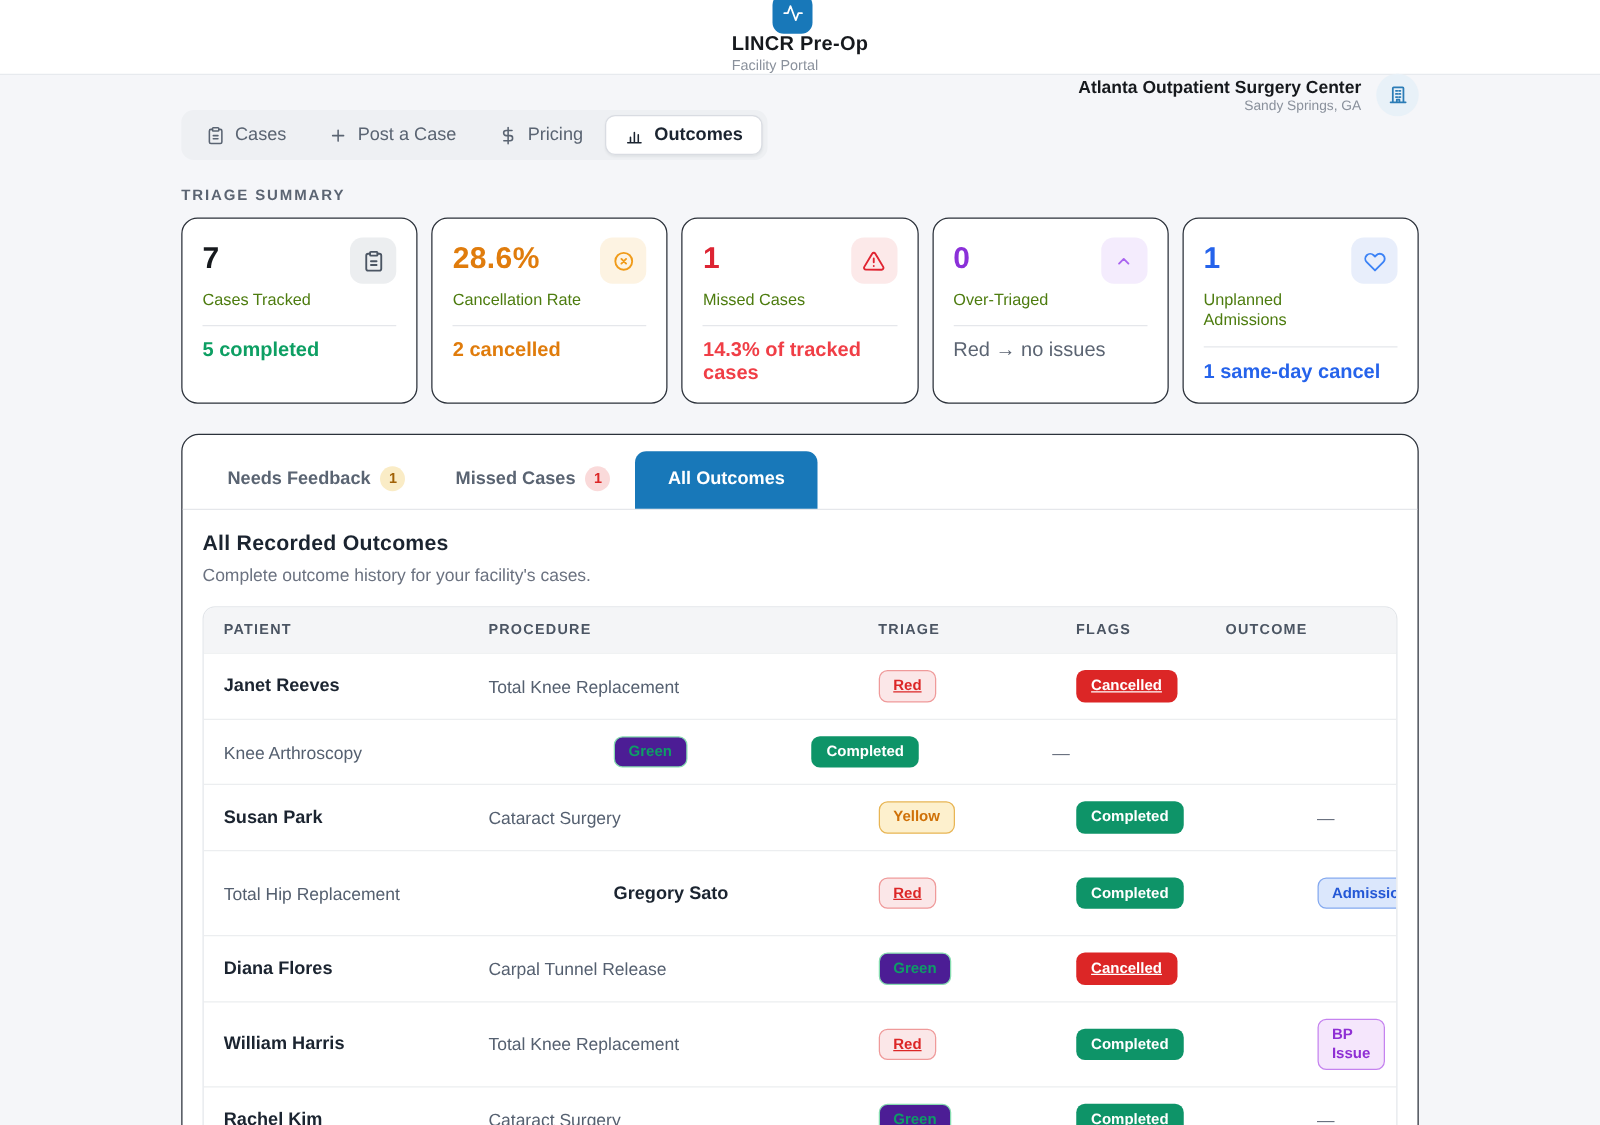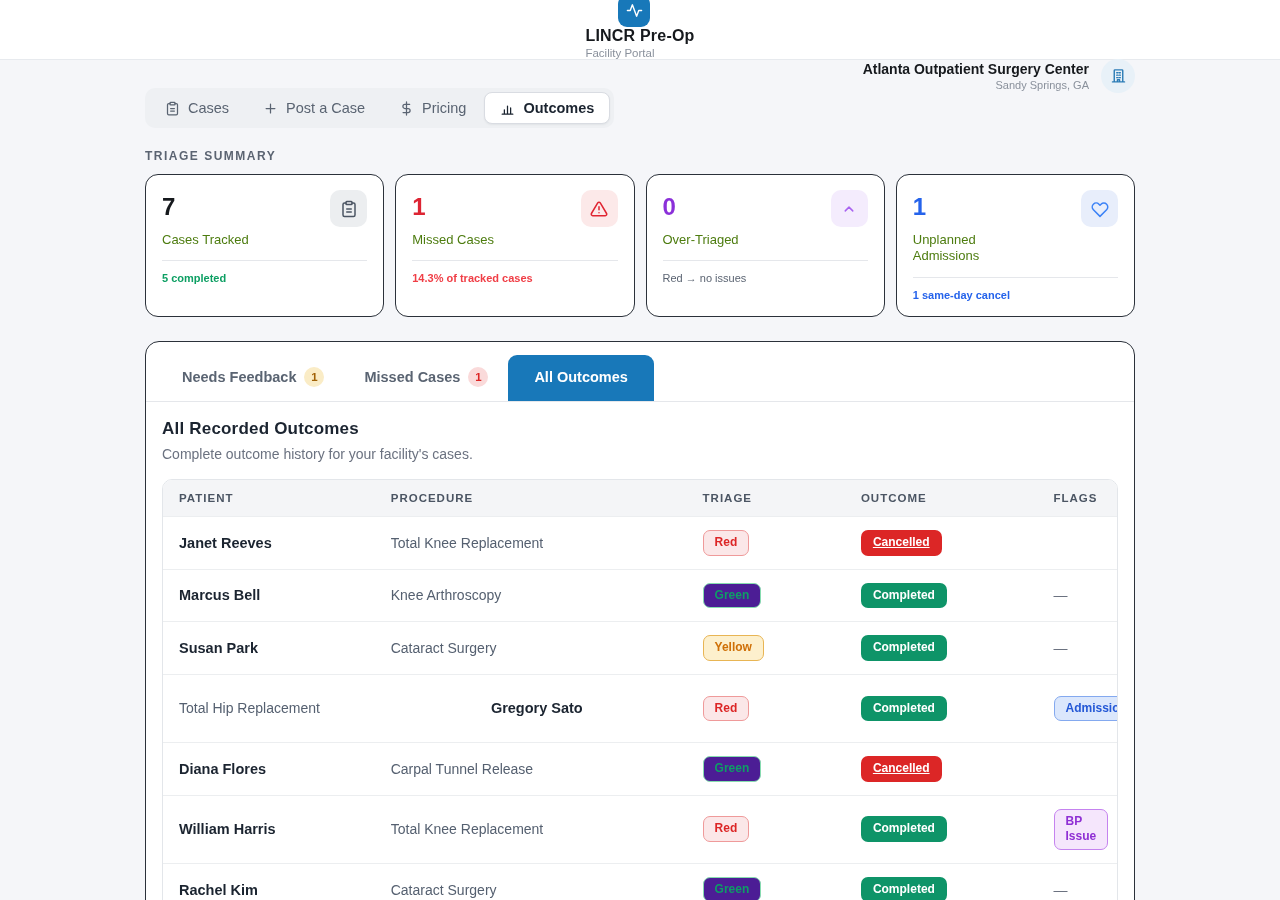--- a/index.html
+++ b/index.html
@@ -39,21 +39,21 @@
   
   .section-label { margin-top:21px; font-size:12px; font-weight:bold; letter-spacing:1.5px; color:#5b6472; }
   .cards-row { display:flex; gap:11px; margin-top:11px; }
   .sum-card { flex:1 1 0; background:#fff; border:1px solid #2b313a; border-radius:13px; padding:15px 16px 14px; min-height:143px; display:flex; flex-direction:column; }
   .sum-card .top { display:flex; justify-content:space-between; align-items:flex-start; }
   .sum-card .num { font-size:24px; font-weight:800; line-height:1.1; margin-top:4px; letter-spacing:.3px; }
   .sum-card .icon-sq { width:37px; height:37px; border-radius:10px; display:flex; align-items:center; justify-content:center; }
   .sum-card .icon-sq svg { width:18px; height:18px; }
   .sum-card .lbl { font-size:13px; color:#4d7c0f; margin-top:5px; max-width:122px; line-height:1.25; }
   .sum-card .divider { border-top:1px solid #e5e7eb; margin:12px 0 11px; }
-  .sum-card .foot { font-size:11px; font-weight:bold; }
+  .sum-card .foot { font-size:16px; font-weight:bold; }
 
   
   .panel { margin-top:24px; background:#fff; border:1px solid #2b313a; border-radius:14px; overflow:hidden; }
   .panel-tabs { display:flex; align-items:stretch; padding:13px 16px 0; border-bottom:1px solid #e5e7eb; }
   .p-tab { display:flex; align-items:center; gap:8px; border:none; background:transparent; cursor:pointer; font-family:inherit;
     font-size:14.5px; font-weight:bold; color:#5a6472; padding:12px 20px 14px; border-radius:9px 9px 0 0; }
   .p-tab.active { background:#1878b9; color:#fff; padding:12px 26px 14px; }
   .count-badge { width:20px; height:20px; border-radius:50%; font-size:11.5px; font-weight:bold; display:flex; align-items:center; justify-content:center; }
   .count-badge.yellow { background:#faecc6; color:#a16207; }
   .count-badge.red { background:#fadada; color:#dc2626; }
@@ -67,21 +67,21 @@
   .thead { background:#f4f5f7; }
   .thead .td { font-size:11.5px; font-weight:bold; color:#4b5563; letter-spacing:1px; padding:12px 16px; }
   .tbody .tr { border-top:1px solid #eceef0; background:#fff; }
   .tbody .td { padding:13px 16px; }
   .td { overflow:hidden; }
   .col-patient { width:18%; } .col-procedure { width:28.5%; } .col-triage { width:12.4%; }
   .col-outcome { width:16%; } .col-flags { flex:1; display:flex; gap:7px; align-items:center; }
   .cell-patient { font-size:14.5px; font-weight:bold; color:#1b2430; }
   .cell-procedure { font-size:14px; color:#556070; }
   .pill { display:inline-block; font-size:12px; font-weight:bold; padding:4px 11px; border-radius:7px; line-height:1.3; }
-  .triage-red    { background:#fbe7e8; color:#dc2626; border:1px solid #ef9a9a; }
+  .triage-red    { background:#fbe7e8; color:#dc2626; border:1px solid #ef9a9a;text-decoration:underline; }
   .triage-green  { background:#4c1d95; color:#0e9d66; border:1px solid #86dcb0; }
   .triage-yellow { background:#fdf0cd; color:#cf7007; border:1px solid #e8b554; }
   .outcome-cancelled { background:#dc2626; color:#fff; padding:5px 12px;text-decoration:underline; }
   .outcome-completed { background:#0e9468; color:#fff; padding:5px 12px; }
   .flag-admission { background:#dbe7fc; color:#2458d6; border:1px solid #84a9ef; }
   .flag-bp-issue  { background:#f5e6fc; color:#8f2fd4; border:1px solid #c583ef; }
   .flag-dash { font-size:14px; color:#6b7280; }
 </style>
 </head>
 <body>
@@ -175,20 +175,34 @@
               <path d="M9 12h6M9 16h6"></path>
             </svg>
           </div>
         </div>
         <div class="lbl">Cases Tracked</div>
         <div class="divider"></div>
         <div class="foot" style="color: rgb(13, 159, 99);">5 completed</div>
       </div>
       <div class="sum-card">
         <div class="top">
+          <div class="num" style="color: rgb(224, 124, 12);">28.6%</div>
+          <div class="icon-sq" style="background: rgb(253, 243, 226); color: rgb(240, 155, 26);">
+            <svg viewBox="0 0 24 24" fill="none" stroke="currentColor" stroke-width="2" stroke-linecap="round" stroke-linejoin="round">
+              <circle cx="12" cy="12" r="9"></circle>
+              <path d="M9.5 9.5l5 5M14.5 9.5l-5 5"></path>
+            </svg>
+          </div>
+        </div>
+        <div class="lbl">Cancellation Rate</div>
+        <div class="divider"></div>
+        <div class="foot" style="color: rgb(224, 124, 12);">2 cancelled</div>
+      </div>
+      <div class="sum-card">
+        <div class="top">
           <div class="num" style="color: rgb(221, 36, 51);">1</div>
           <div class="icon-sq" style="background: rgb(252, 233, 233); color: rgb(224, 36, 49);">
             <svg viewBox="0 0 24 24" fill="none" stroke="currentColor" stroke-width="2" stroke-linecap="round" stroke-linejoin="round">
               <path d="M10.3 3.9L1.9 18a2 2 0 001.7 3h16.8a2 2 0 001.7-3L13.7 3.9a2 2 0 00-3.4 0z"></path>
               <path d="M12 9v4M12 17h.01"></path>
             </svg>
           </div>
         </div>
         <div class="lbl">Missed Cases</div>
         <div class="divider"></div>
@@ -237,35 +251,34 @@
         </button>
       </div>
     <div class="panel-body">
       <div class="panel-title">All Recorded Outcomes</div>
       <div class="panel-sub">Complete outcome history for your facility's cases.</div>
       <div class="table">
         <div class="thead tr">
             <div class="td col-patient">PATIENT</div>
             <div class="td col-procedure">PROCEDURE</div>
             <div class="td col-triage">TRIAGE</div>
+            <div class="td col-flags">FLAGS</div>
             <div class="td col-outcome">OUTCOME</div>
-            <div class="td col-flags">FLAGS</div>
           </div>
         <div class="tbody">
             <div class="tr">
               <div class="td col-patient cell-patient">Janet Reeves</div>
               <div class="td col-procedure cell-procedure">Total Knee Replacement</div>
               <div class="td col-triage"><span class="pill triage-red">Red</span></div>
               <div class="td col-outcome"><span class="pill outcome-cancelled">Cancelled</span></div>
               <div class="td col-flags">
                 <span class="flag-dash"></span>
               </div>
             </div>
             <div class="tr">
-              <div class="td col-patient cell-patient">Marcus Bell</div>
               <div class="td col-procedure cell-procedure">Knee Arthroscopy</div>
               <div class="td col-triage"><span class="pill triage-green">Green</span></div>
               <div class="td col-outcome"><span class="pill outcome-completed">Completed</span></div>
               <div class="td col-flags">
                 <span class="flag-dash">—</span>
               </div>
             </div>
             <div class="tr">
               <div class="td col-patient cell-patient">Susan Park</div>
               <div class="td col-procedure cell-procedure">Cataract Surgery</div>

